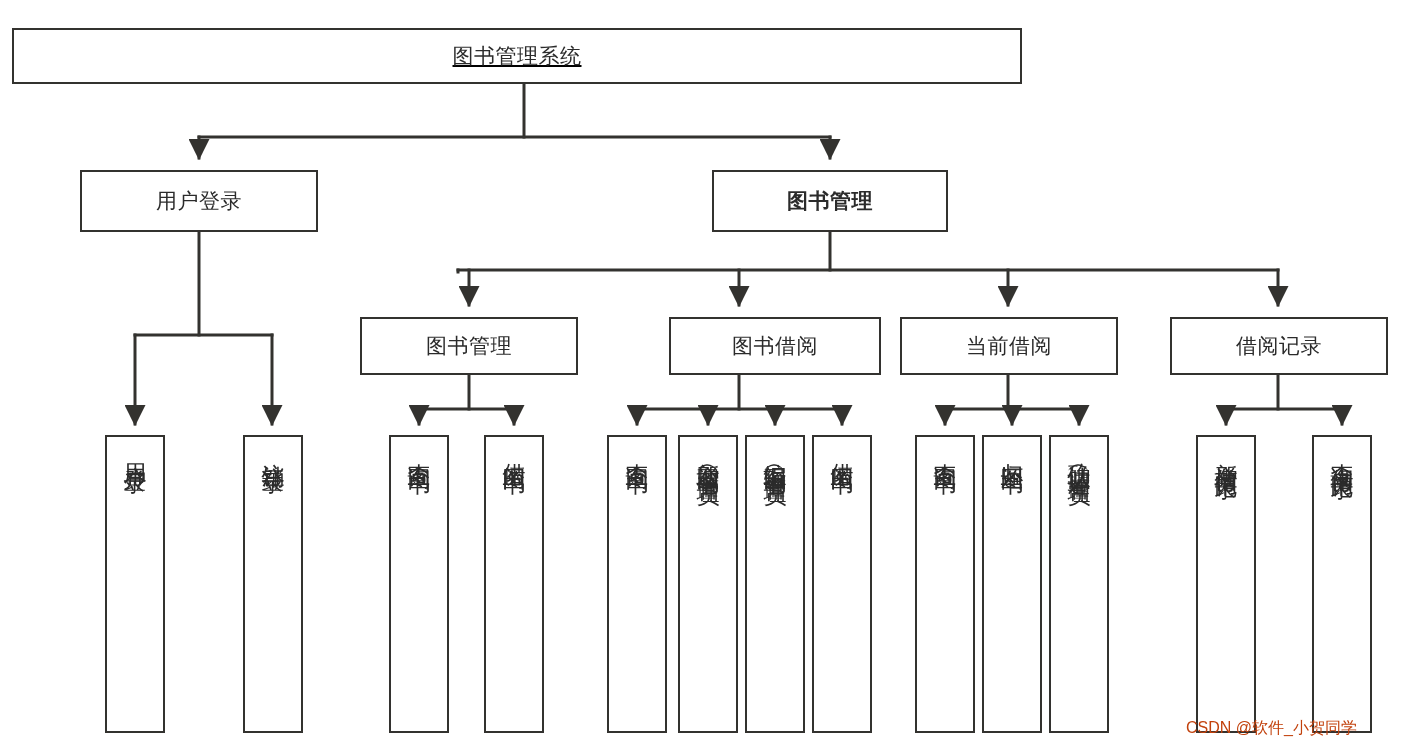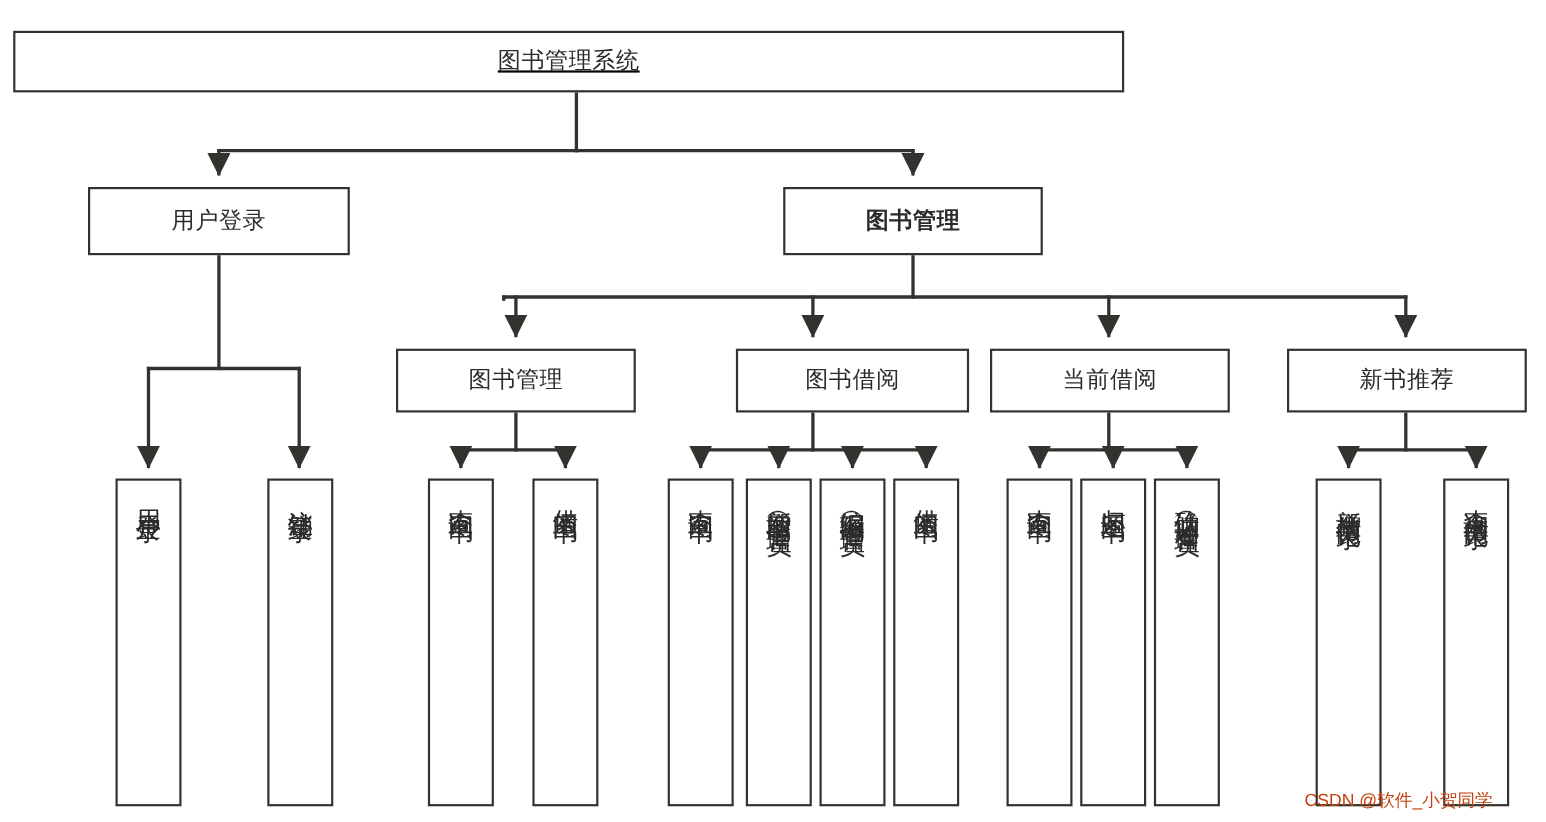--- a/index.html
+++ b/index.html
@@ -142,21 +142,21 @@
   <div class="node horiz" style="left:360px; top:317px; width:218px; height:58px;">
     <span class="label">图书管理</span>
   </div>
   <div class="node horiz" style="left:633px; top:317px; width:212px; height:58px;margin-left:36px;">
     <span class="label">图书借阅</span>
   </div>
   <div class="node horiz" style="left:900px; top:317px; width:218px; height:58px;">
     <span class="label">当前借阅</span>
   </div>
   <div class="node horiz" style="left:1170px; top:317px; width:218px; height:58px;">
-    <span class="label">新书推荐</span>
+    <span class="label">借阅记录</span>
   </div>
 
   <div class="node vert" style="left:105px; top:435px; width:60px; height:298px;">
     <span class="label">用户登录</span>
   </div>
   <div class="node vert" style="left:243px; top:435px; width:60px; height:298px;">
     <span class="label">注销登录</span>
   </div>
   <div class="node vert" style="left:389px; top:435px; width:60px; height:298px;">
     <span class="label">查询图书</span>

